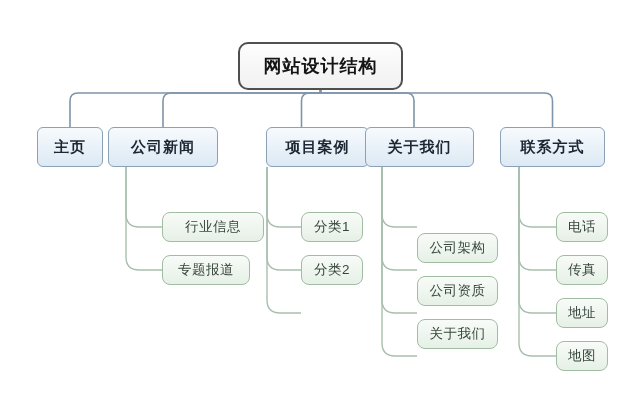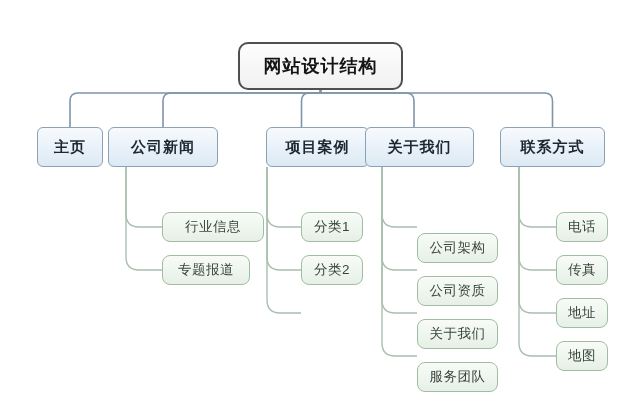--- a/index.html
+++ b/index.html
@@ -117,20 +117,19 @@
 
   <div class="node lv3 row1 c-news w-industry">行业信息</div>
   <div class="node lv3 row2 c-news w-special">专题报道</div>
 
   <div class="node lv3 row1 c-cases">分类1</div>
   <div class="node lv3 row2 c-cases">分类2</div>
 
   <div class="node lv3 row1 c-about">公司架构</div>
   <div class="node lv3 row2 c-about">公司资质</div>
   <div class="node lv3 row3 c-about">关于我们</div>
-  <div class="node lv3 row4 c-about">服务团队</div>
 
   <div class="node lv3 row1 c-contact">电话</div>
   <div class="node lv3 row2 c-contact">传真</div>
   <div class="node lv3 row3 c-contact">地址</div>
   <div class="node lv3 row4 c-contact">地图</div>
 
 </div>
 
 </body></html>

